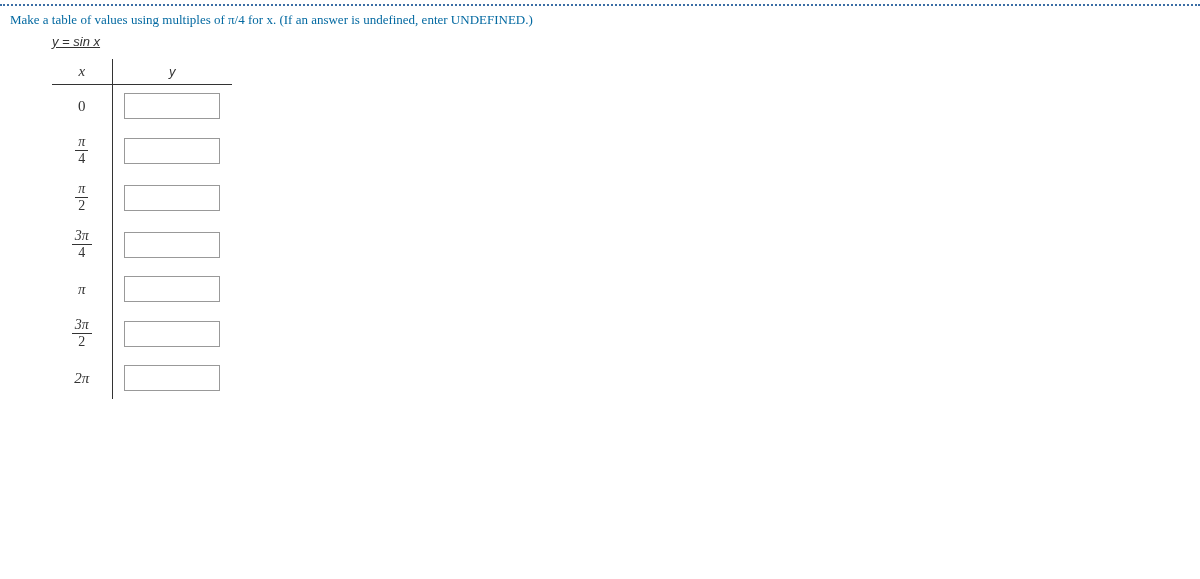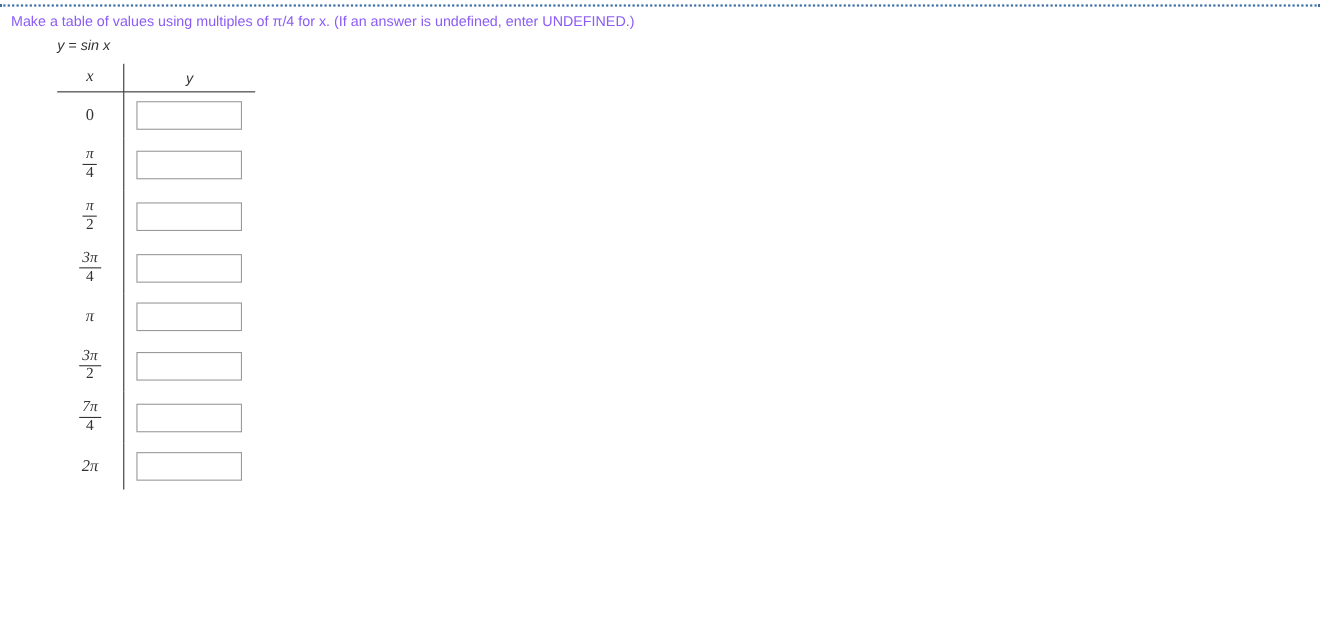--- a/index.html
+++ b/index.html
@@ -14,27 +14,29 @@
   }
   .top-border {
     height: 2px;
     border-top: 2px dotted #3b6ea5;
     margin-top: 4px;
   }
   .content {
     padding: 6px 10px 20px 10px;
   }
   .question {
-    color: #8b5cf6;
+    color: #0369a1;
     margin-bottom: 6px;
+    font-family: Liberation Serif, serif;
   }
   .equation {
     font-style: italic;
     padding-left: 42px;
     margin-bottom: 10px;
+    text-decoration: underline;
   }
   .table-wrap {
     padding-left: 42px;
   }
   table {
     border-collapse: collapse;
   }
   thead td, thead th {
     border-bottom: 1px solid #333;
     text-align: center;
@@ -131,25 +133,19 @@
           <td class="col-x pi">π</td>
           <td class="col-y"><input class="ans-input" value="" style=""></td>
         </tr>
         <tr>
           <td class="col-x">
             <span class="frac"><span class="num pi">3π</span><span class="den">2</span></span>
           </td>
           <td class="col-y"><input class="ans-input" value="" style=""></td>
         </tr>
         <tr>
-          <td class="col-x">
-            <span class="frac"><span class="num pi">7π</span><span class="den">4</span></span>
-          </td>
-          <td class="col-y"><input class="ans-input" value="" style=""></td>
-        </tr>
-        <tr>
           <td class="col-x pi">2π</td>
           <td class="col-y"><input class="ans-input" value="" style=""></td>
         </tr>
       </tbody>
     </table>
   </div>
 </div>
 
 </body></html>

